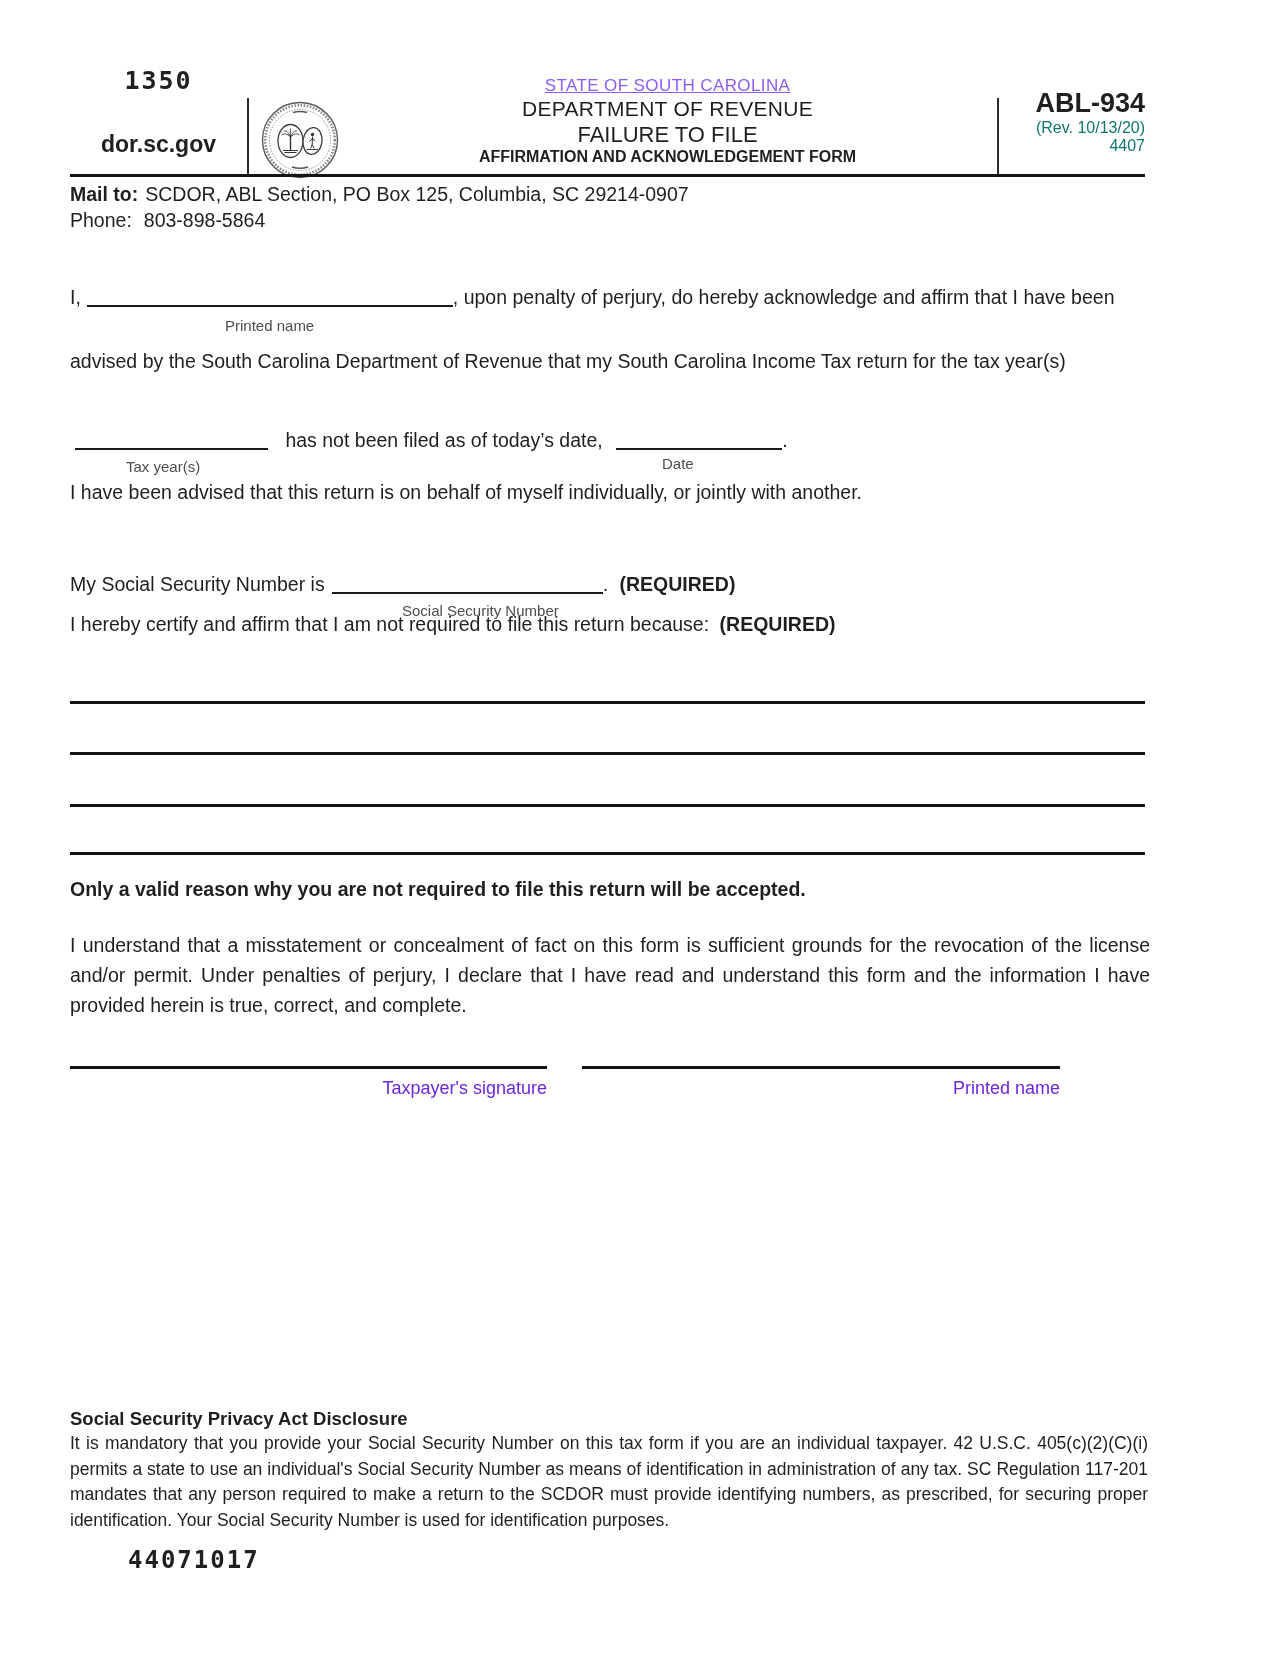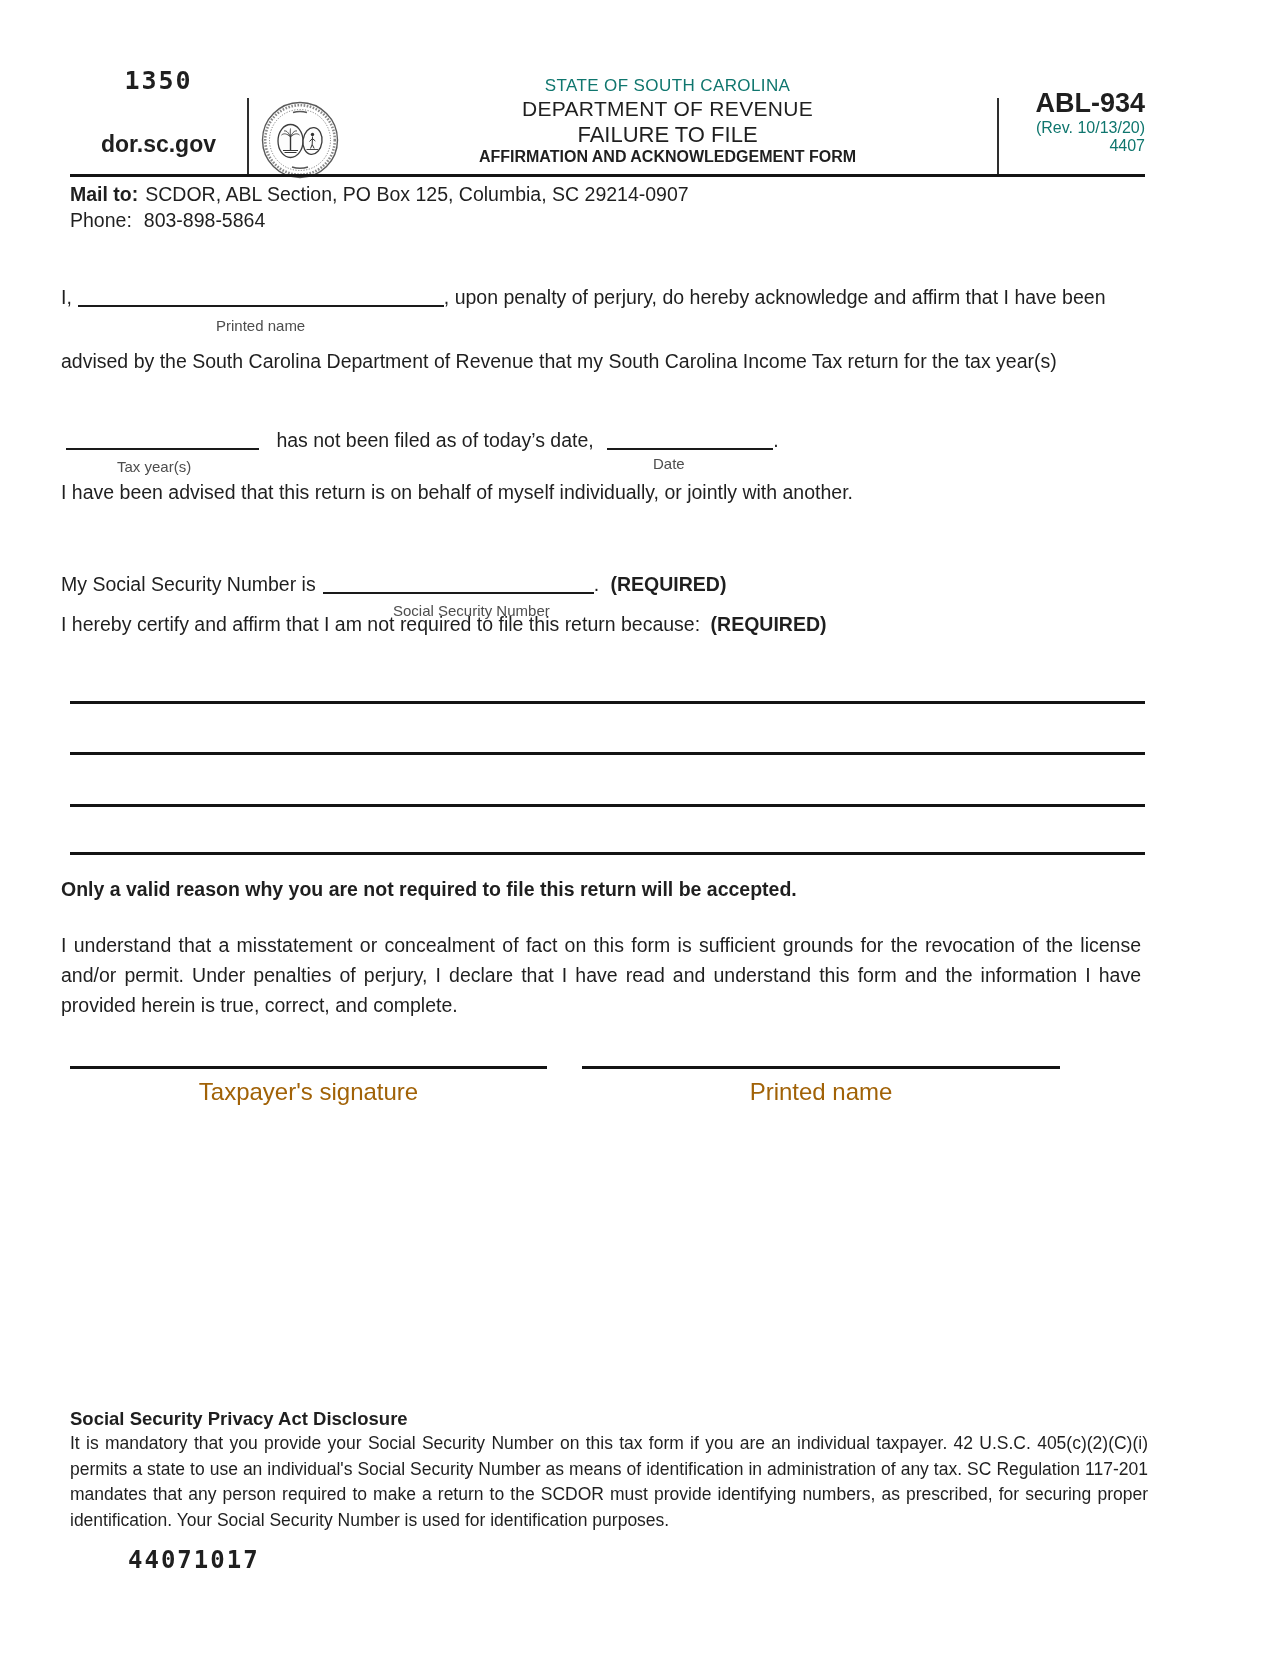--- a/index.html
+++ b/index.html
@@ -22,55 +22,55 @@
   .bold { font-weight:bold; }
 
   
   .hdr-left { left:70px; top:66px; width:177px; text-align:center; }
   .form-code { font-size:25px; }
   .dor { left:70px; top:131px; width:177px; text-align:center; font-size:23px; font-weight:bold; }
   .vline { width:2px; background:#2e2e2e; }
   .vline1 { left:247px; top:98px; height:77px; }
   .vline2 { left:997px; top:98px; height:77px; }
   .hdr-center { left:340px; top:76px; width:655px; text-align:center; }
-  .hdr-state { font-size:17px; color:#0f766e; letter-spacing:0.4px; }
+  .hdr-state { font-size:17px; color:#8b5cf6; letter-spacing:0.4px;text-decoration:underline; }
   .hdr-dept  { font-size:21px; margin-top:1px; letter-spacing:0.3px; }
   .hdr-t1    { font-size:22px; font-weight:normal; margin-top:1px; }
   .hdr-t2    { font-size:16px; font-weight:bold; }
   .hdr-right { left:999px; top:88px; width:146px; text-align:right; }
   .form-num  { font-size:27px; font-weight:bold; }
   .rev, .fid { font-size:16px; color:#0f766e; line-height:1.15; }
   .main-rule { left:70px; top:174px; width:1075px; height:3px; background:#141414; }
 
   
   .mail { left:70px; top:182px; font-size:19.5px; line-height:1.32; }
   .mail .val { margin-left:7px; }
   .phone .val { margin-left:12px; }
 
   
-  .body-line { left:61px; width:1080px; font-size:19.5px; }
+  .body-line { left:70px; width:1080px; font-size:19.5px; }
   .blank {
     display:inline-block;
     border-bottom:2px solid #1a1a1a;
     height:21px;
     vertical-align:-3px;
   }
   .under-label { position:absolute; font-size:15px; color:#4d4d4d; white-space:nowrap; }
 
   .row-rel { position:relative; }
 
   .fill-rule { left:70px; width:1075px; height:3px; background:#141414; }
 
   .justify { text-align:justify; line-height:1.53; }
 
   .sig-row { left:70px; top:1066px; width:1075px; height:40px; }
   .sig-line { position:absolute; top:0; height:3px; background:#141414; }
   .sig-a { left:0; width:477px; }
   .sig-b { left:512px; width:478px; }
-  .sig-label { position:absolute; top:12px; font-size:24px; color:#a16207; text-align:center; }
+  .sig-label { position:absolute; top:12px; font-size:18px; color:#6d28d9; text-align:right; }
   .sig-label-a { left:0; width:477px; }
   .sig-label-b { left:512px; width:478px; }
 
   .disc-title { left:70px; top:1408px; font-size:18.5px; font-weight:bold; }
   .disc-text  { left:70px; top:1431px; width:1078px; font-size:17.5px; line-height:1.47; text-align:justify; }
   .barcode-num { left:128px; top:1546px; font-size:24px; }
 </style>
 </head>
 <body>
 

